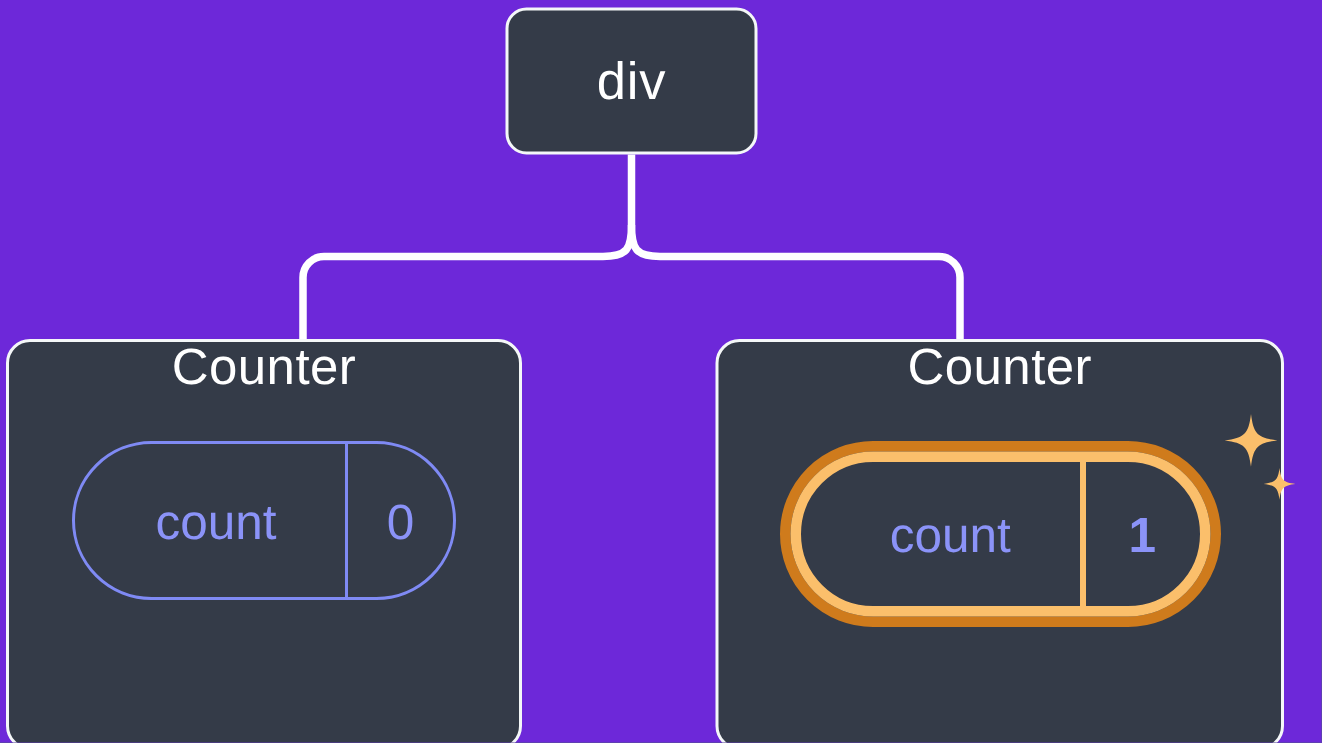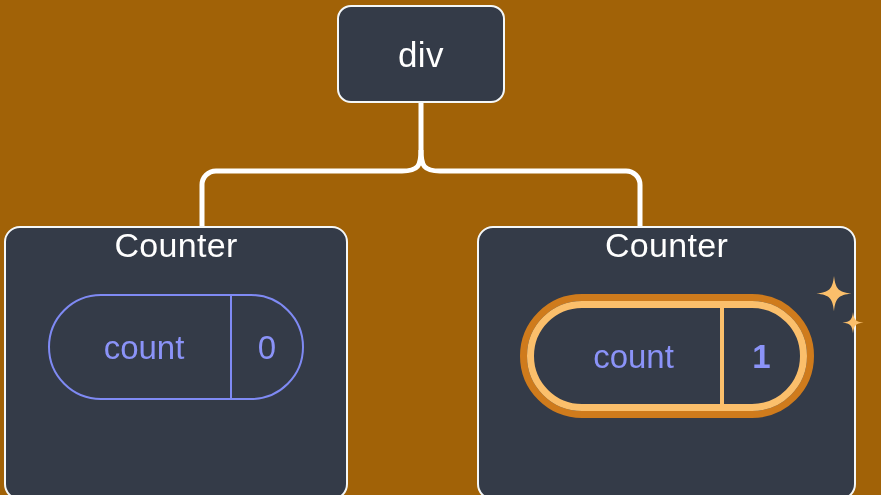--- a/index.html
+++ b/index.html
@@ -10,21 +10,21 @@
     width: 881px;
     height: 495px;
     overflow: hidden;
     background: #4a6670;
     font-family: "Liberation Sans", sans-serif;
   }
   #stage {
     position: relative;
     width: 881px;
     height: 495px;
-    background: #a16207;
+    background: #6d28d9;
   }
 
   
   #connectors {
     position: absolute;
     left: 0;
     top: 0;
     width: 881px;
     height: 495px;
     pointer-events: none;

